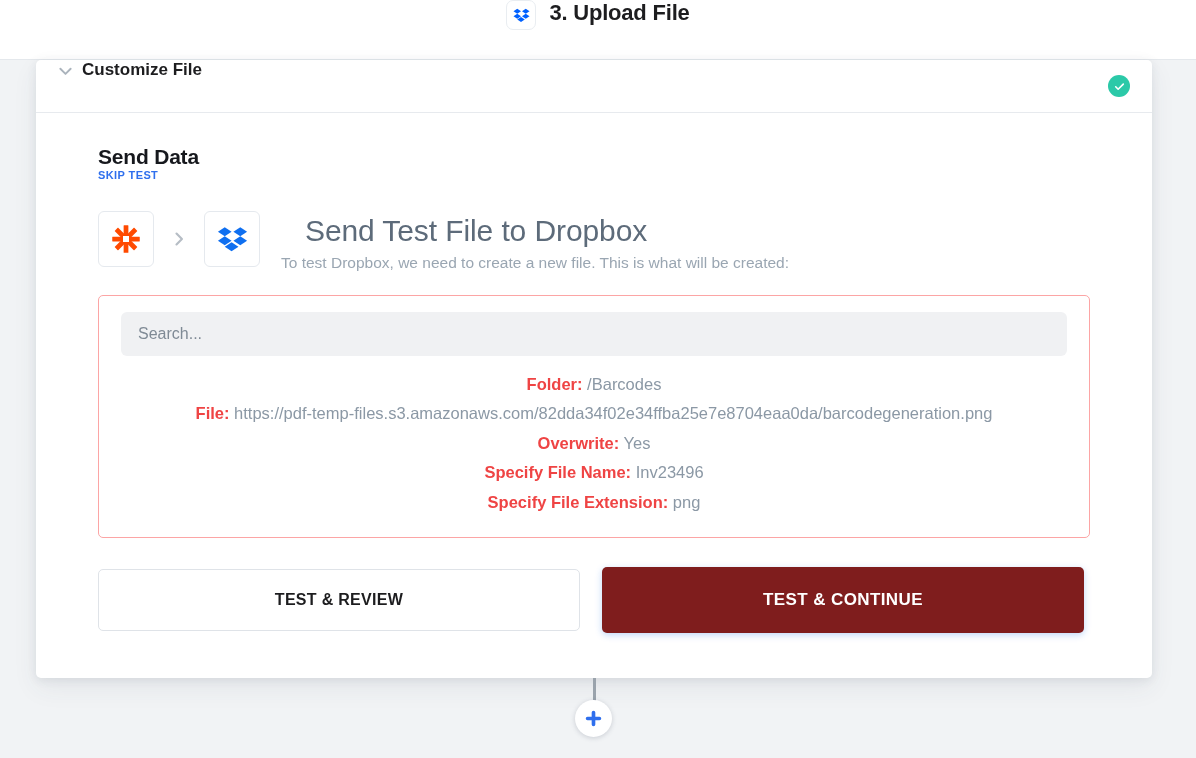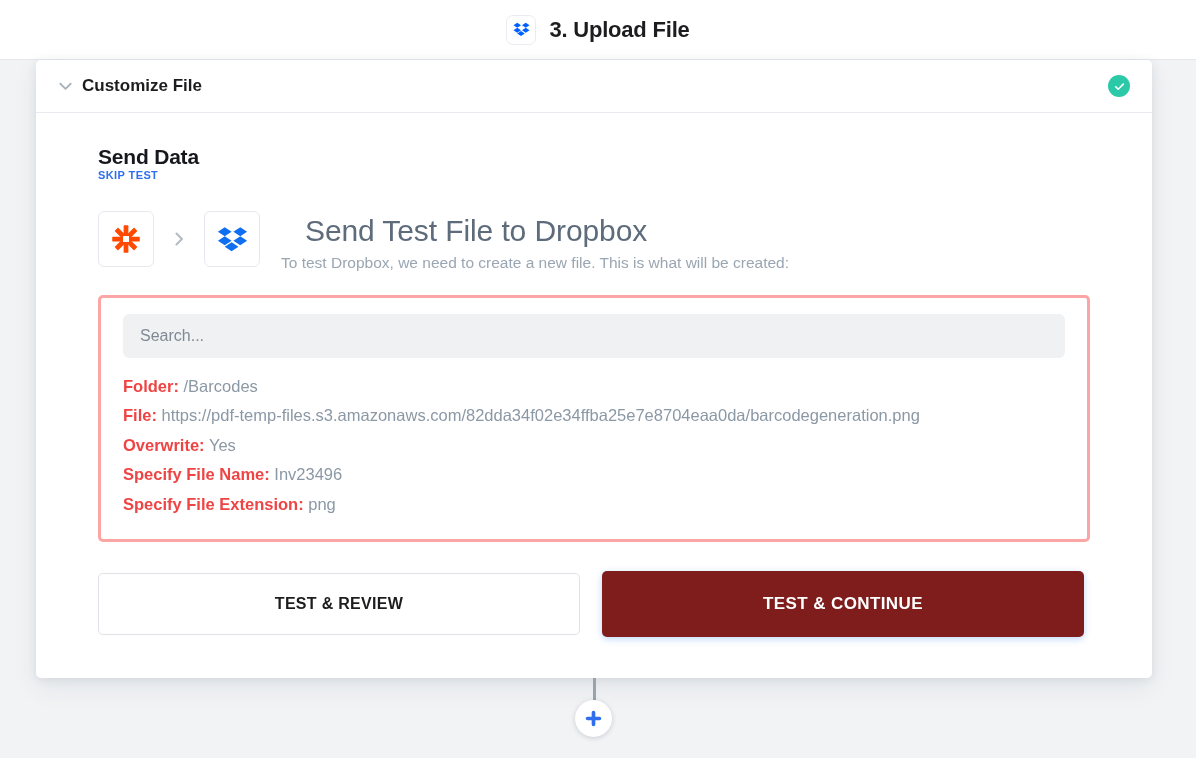--- a/index.html
+++ b/index.html
@@ -10,21 +10,21 @@
     font-family: "Liberation Sans", sans-serif;
     overflow: hidden;
   }
   #root { position: relative; width: 1196px; height: 758px; }
 
   
   .topbar {
     position: absolute; left: 0; top: 0; width: 1196px; height: 60px;
     background: #ffffff;
     border-bottom: 1px solid #e4e8ec;
-    display: flex; align-items: center; justify-content: center;
+    display: flex; align-items: flex-start; justify-content: center;
     gap: 13px;
   }
   .topbar .step-icon {
     width: 30px; height: 30px; border-radius: 7px;
     background: #ffffff; border: 1px solid #e9edf1;
     display: flex; align-items: center; justify-content: center;
   }
   .topbar .step-title {
     font-size: 22px; font-weight: bold; color: #1d1d1f;
     letter-spacing: -0.2px;
@@ -36,21 +36,21 @@
     width: 1116px; height: 618px;
     background: #ffffff;
     border-radius: 5px;
     box-shadow: 0 2px 10px rgba(60,70,90,0.10), 0 10px 26px rgba(60,70,90,0.07);
   }
 
   
   .section-head {
     position: relative; height: 53px;
     border-bottom: 1px solid #e7eaee;
-    display: flex; align-items: center;
+    display: flex; align-items: flex-start;
     padding: 0 22px 0 18px;
   }
   .chevron-down { width: 22px; height: 22px; flex: 0 0 22px; margin-right: 6px;
     display:flex; align-items:center; justify-content:center; }
   .section-head .title {
     font-size: 17px; font-weight: bold; color: #1d1d1f;
   }
   .check-badge {
     position: absolute; right: 22px; top: 50%; transform: translateY(-50%);
     width: 22px; height: 22px; border-radius: 50%;
@@ -91,23 +91,24 @@
     font-size: 30px; color: #5d6b7a; font-weight: normal; letter-spacing: -0.1px;
     line-height: 1.25;
     margin-left: 24px;
   }
   .apps-sub {
     font-size: 15.5px; color: #9aa6b2; margin-top: 3px; line-height: 1.3;
   }
 
   
   .panel {
-    border: 3px solid #fca5a5; border-radius: 5px;
+    border: 1px solid #fca5a5; border-radius: 5px;
     padding: 16px 22px 20px 22px;
     margin-bottom: 29px;
+    text-align: center;
   }
   .search-box {
     height: 44px; border-radius: 6px; background: #f0f1f3;
     display: flex; align-items: center; padding: 0 17px;
     font-size: 16px; color: #7f8a95;
     margin-bottom: 14px;
     cursor: text;
   }
   .field { font-size: 16.5px; line-height: 1.79; white-space: nowrap; }
   .field .k { font-weight: bold; color: #ef4444; }

